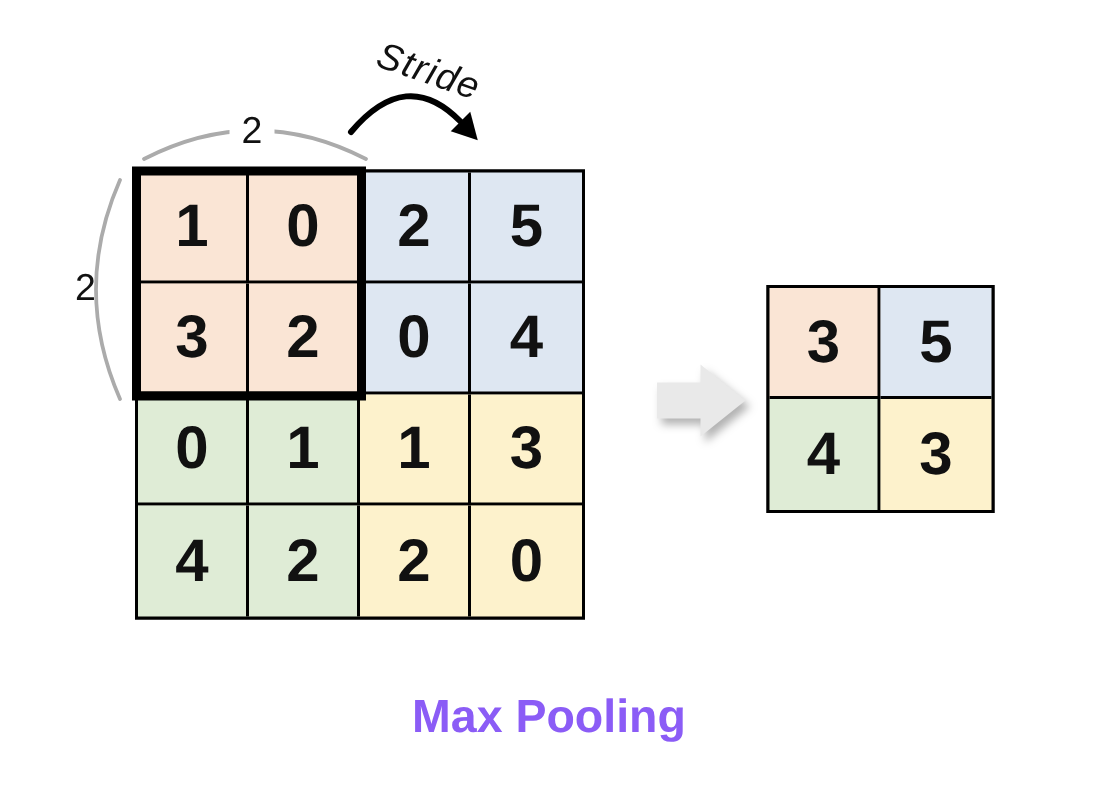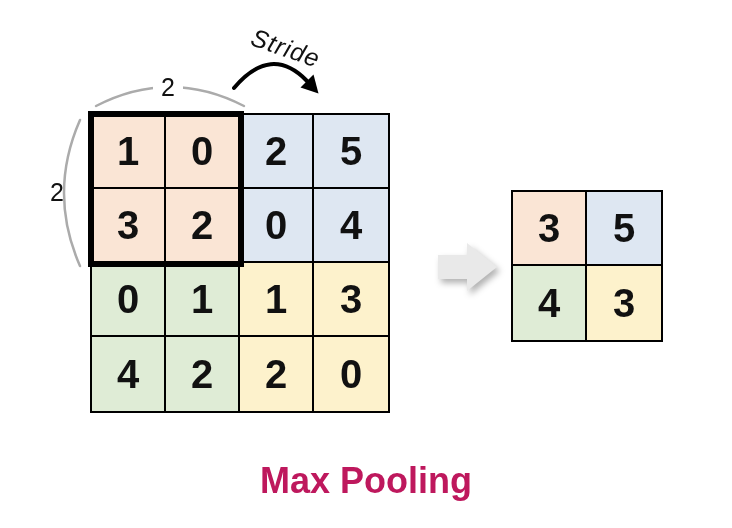--- a/index.html
+++ b/index.html
@@ -99,23 +99,23 @@
     font-size: 25px;
     color: #111;
     line-height: 30px;
   }
   .diagram-title {
     position: absolute;
     left: 0;
     right: 0;
     top: 460px;
     text-align: center;
-    font-size: 36px;
+    font-size: 31px;
     font-weight: 700;
-    color: #be185d;
+    color: #8b5cf6;
   }
   .transform-arrow {
     filter: drop-shadow(3px 4px 3px rgba(0,0,0,0.30));
   }
 </style>
 </head>
 <body>
 
 <div class="canvas">
 

